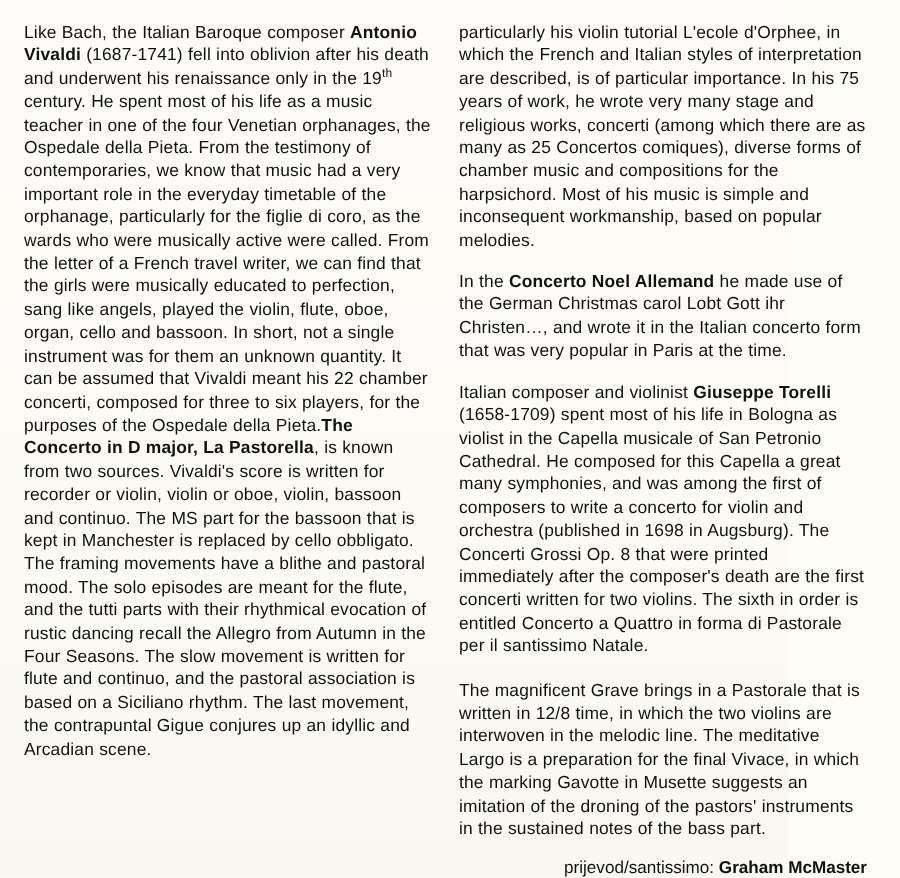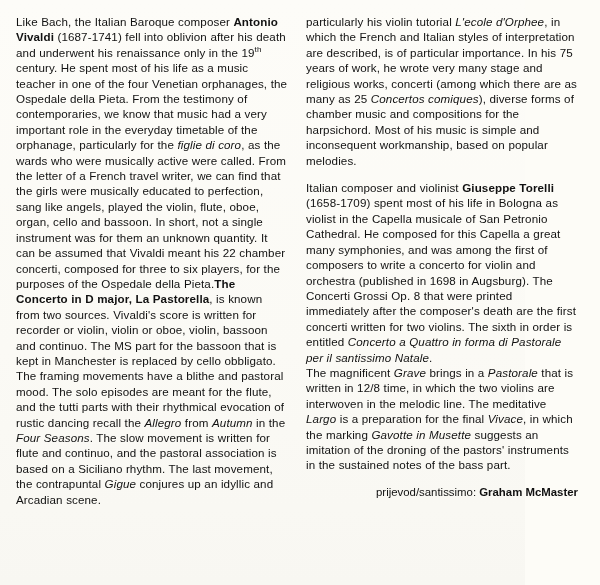--- a/index.html
+++ b/index.html
@@ -33,24 +33,24 @@
   }
   p {
     margin: 0 0 12px 0;
     font-size: 11.6px;
     line-height: 15.4px;
     text-align: left;
     letter-spacing: 0.01em;
     word-spacing: 0.01em;
   }
   p.tight {
-    margin-bottom: 0;
+    margin-bottom: 14px;
   }
   .b { font-weight: bold; }
-  .i { font-style: italic; }
+  .i { }
   sup {
     font-size: 8px;
     vertical-align: super;
     line-height: 0;
   }
   .signature {
     margin-top: 10px;
     text-align: right;
     font-size: 11.4px;
     line-height: 15px;
@@ -68,20 +68,21 @@
 
       <p><span>Like Bach, the Italian Baroque composer </span><span class="b">Antonio Vivaldi</span><span> (1687-1741) fell into oblivion after his death and underwent his renaissance only in the 19</span><sup>th</sup><span> century. He spent most of his life as a music teacher in one of the four Venetian orphanages, the Ospedale della Pieta. From the testimony of contemporaries, we know that music had a very important role in the everyday timetable of the orphanage, particularly for the </span><span class="i">figlie di coro</span><span>, as the wards who were musically active were called. From the letter of a French travel writer, we can find that the girls were musically educated to perfection, sang like angels, played the violin, flute, oboe, organ, cello and bassoon. In short, not a single instrument was for them an unknown quantity. It can be assumed that Vivaldi meant his 22 chamber concerti, composed for three to six players, for the purposes of the Ospedale della Pieta.</span><span class="b">The Concerto in D major, La Pastorella</span><span>, is known from two sources. Vivaldi's score is written for recorder or violin, violin or oboe, violin, bassoon and continuo. The MS part for the bassoon that is kept in Manchester is replaced by cello obbligato. The framing movements have a blithe and pastoral mood. The solo episodes are meant for the flute, and the tutti parts with their rhythmical evocation of rustic dancing recall the </span><span class="i">Allegro</span><span> from </span><span class="i">Autumn</span><span> in the </span><span class="i">Four Seasons</span><span>. The slow movement is written for flute and continuo, and the pastoral association is based on a Siciliano rhythm. The last movement, the contrapuntal </span><span class="i">Gigue</span><span> conjures up an idyllic and Arcadian scene.</span></p>
 
 
     </div>
 
     <div class="col">
 
       <p><span>particularly his violin tutorial </span><span class="i">L'ecole d'Orphee</span><span>, in which the French and Italian styles of interpretation are described, is of particular importance. In his 75 years of work, he wrote very many stage and religious works, concerti (among which there are as many as 25 </span><span class="i">Concertos comiques</span><span>), diverse forms of chamber music and compositions for the harpsichord. Most of his music is simple and inconsequent workmanship, based on popular melodies.</span></p>
 
+      <p><span>In the </span><span class="b">Concerto Noel Allemand</span><span> he made use of the German Christmas carol </span><span class="i">Lobt Gott ihr Christen…</span><span>, and wrote it in the Italian concerto form that was very popular in Paris at the time.</span></p>
 
       <p class="tight"><span>Italian composer and violinist </span><span class="b">Giuseppe Torelli</span><span> (1658-1709) spent most of his life in Bologna as violist in the Capella musicale of San Petronio Cathedral. He composed for this Capella a great many symphonies, and was among the first of composers to write a concerto for violin and orchestra (published in 1698 in Augsburg). The Concerti Grossi Op. 8 that were printed immediately after the composer's death are the first concerti written for two violins. The sixth in order is entitled </span><span class="i">Concerto a Quattro in forma di Pastorale per il santissimo Natale</span><span>.</span></p>
 
       <p><span>The magnificent </span><span class="i">Grave</span><span> brings in a </span><span class="i">Pastorale</span><span> that is written in 12/8 time, in which the two violins are interwoven in the melodic line. The meditative </span><span class="i">Largo</span><span> is a preparation for the final </span><span class="i">Vivace</span><span>, in which the marking </span><span class="i">Gavotte in Musette</span><span> suggests an imitation of the droning of the pastors' instruments in the sustained notes of the bass part.</span></p>
 
       <div class="signature">
         <div class="line2"><span>prijevod/santissimo:</span> <span class="b">Graham McMaster</span></div>
       </div>
 
     </div>

